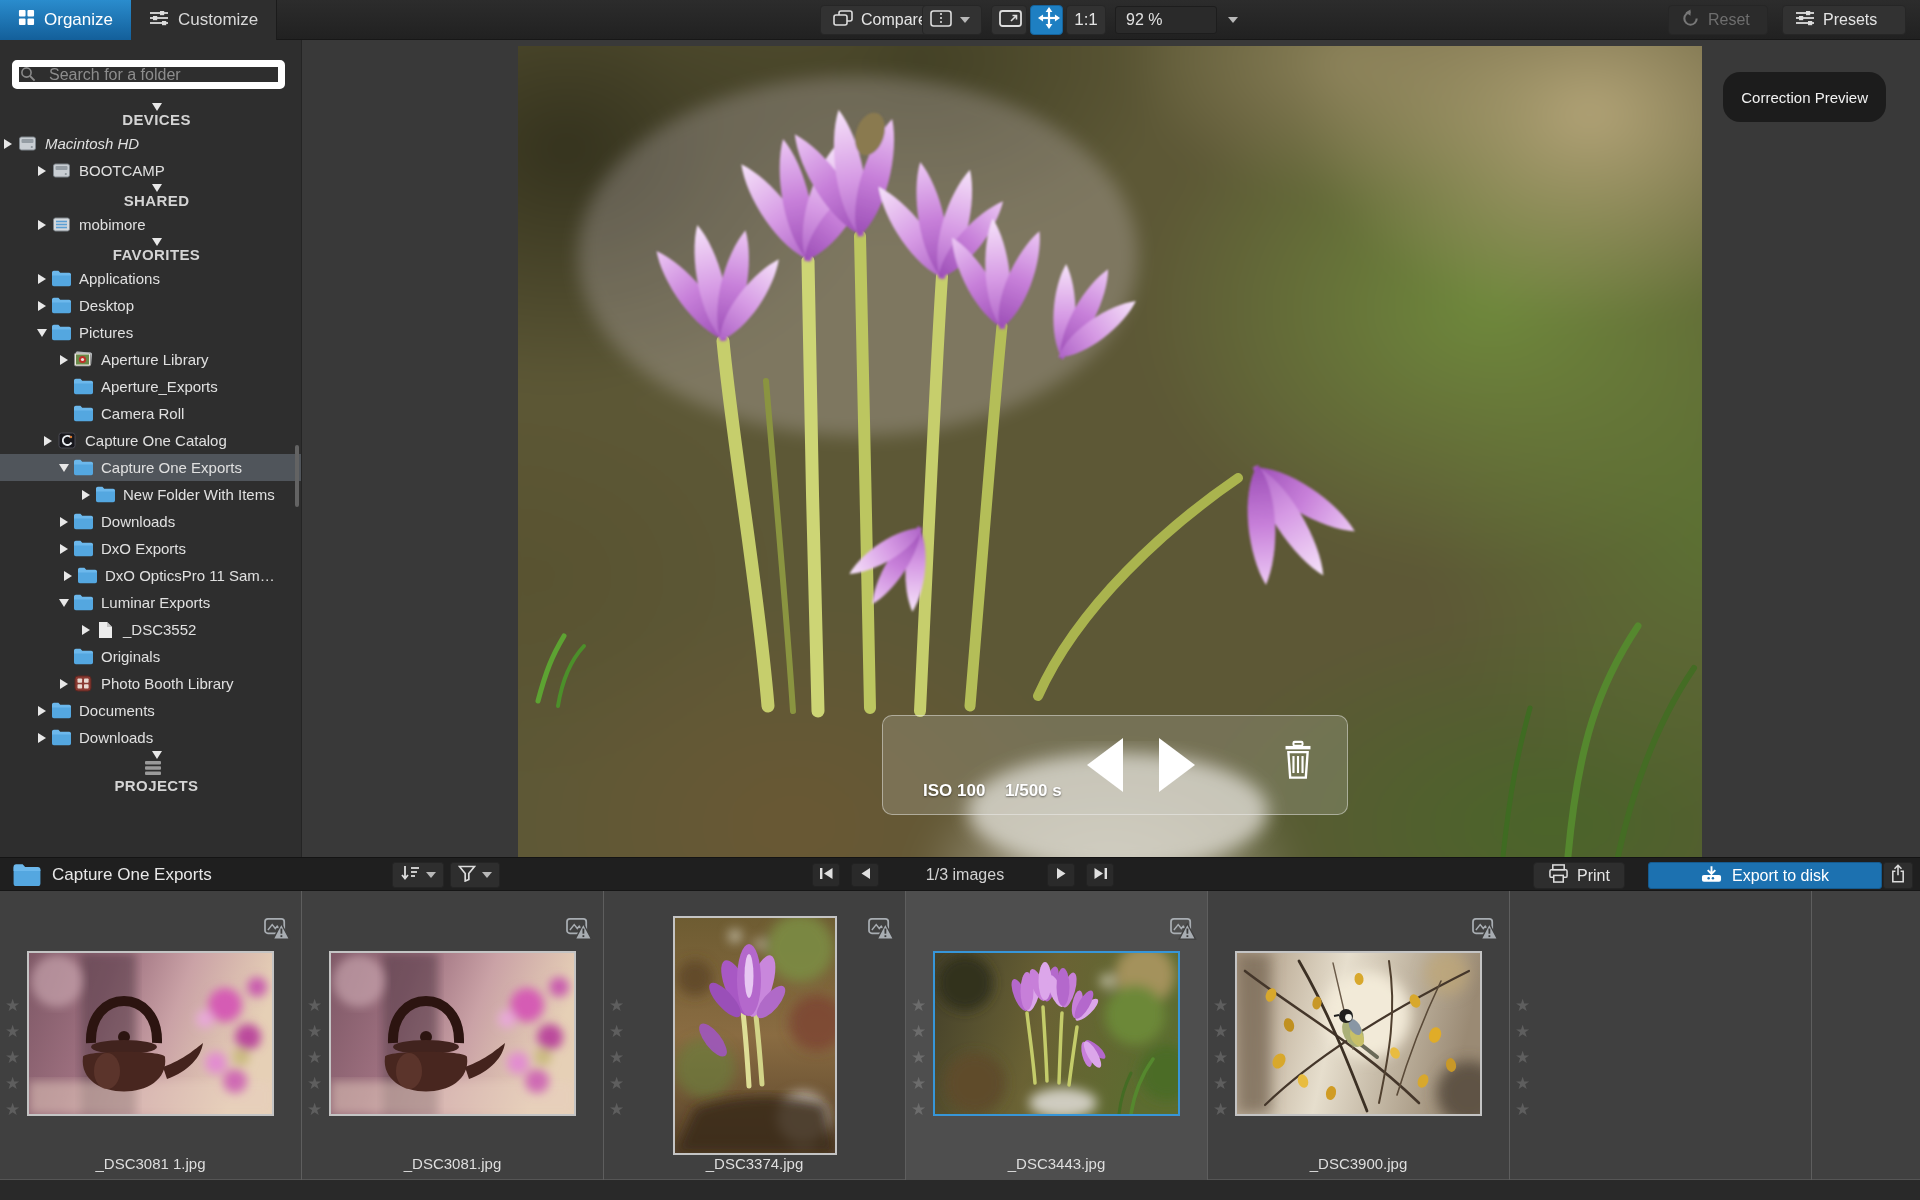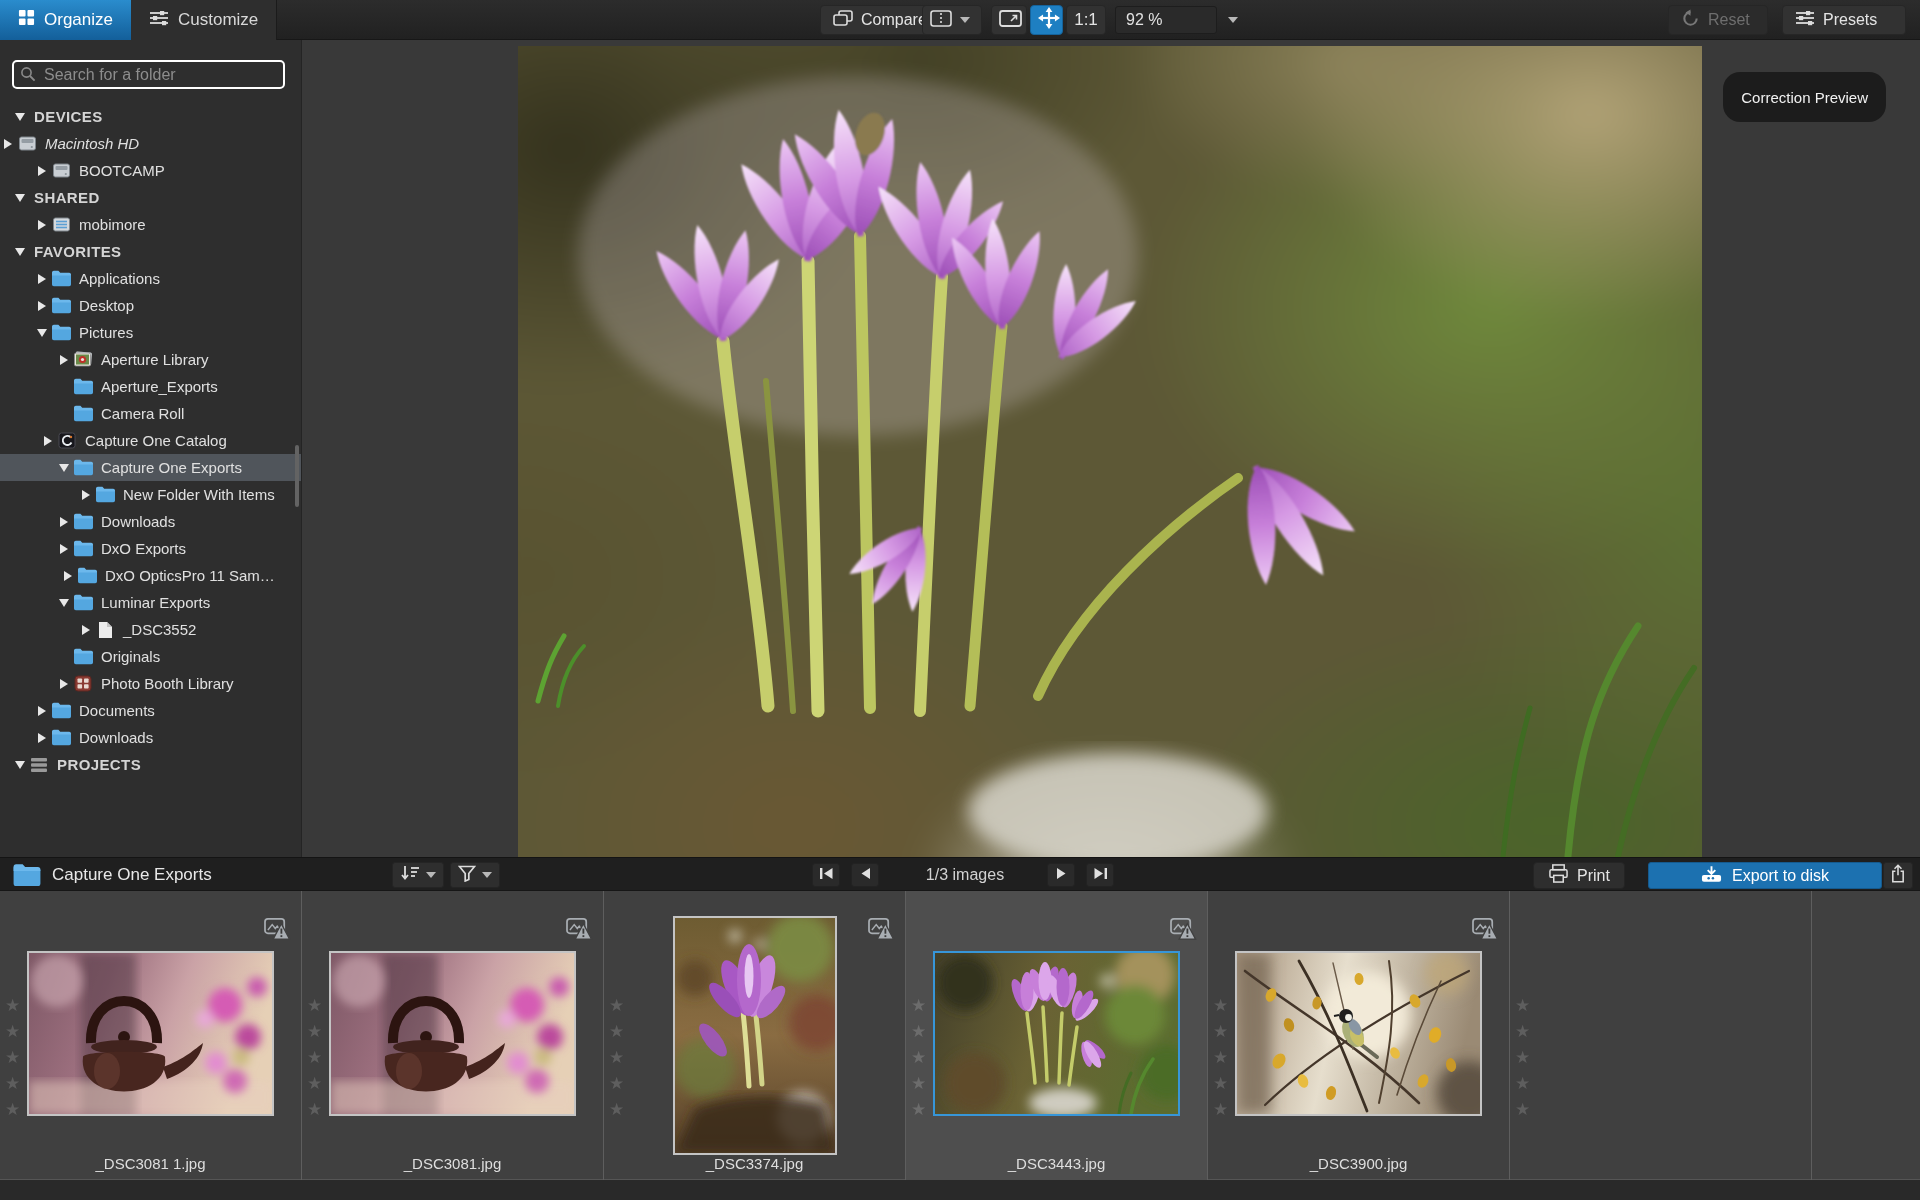--- a/index.html
+++ b/index.html
@@ -21,27 +21,27 @@
   .tbtn.disabled { color:#6e6e6e; background:#2b2b2b; }
   .caret { width:0; height:0; border-left:5px solid transparent; border-right:5px solid transparent; border-top:6px solid #b8b8b8; display:inline-block; }
   #zoom-select { position:absolute; left:1115px; top:6px; width:102px; height:28px; background:#2a2a2a;
     border:1px solid #1d1d1d; border-radius:3px; font-size:16px; color:#e2e2e2; display:flex; align-items:center; padding:0 10px; }
   #zoom-caret { position:absolute; left:1228px; top:17px; }
 
   
   #sidebar { position:absolute; left:0; top:40px; width:302px; height:817px; background:#2e2e2e;
     border-right:1px solid #242424; z-index:20; overflow:hidden; }
   #search-wrap { position:relative; margin:20px 16px 0 12px; }
-  #search-input { width:100%; height:29px; background:#2e2e2e; border:2px solid #ffffff; border-radius:5px;
+  #search-input { width:100%; height:29px; background:#2e2e2e; border:7px solid #ffffff; border-radius:5px;
     color:#cfcfcf; font-size:16px; padding:0 8px 0 30px; outline:none; font-family:"Liberation Sans",sans-serif; }
   #search-input::placeholder { color:#8d8d8d; }
   #search-icon { position:absolute; left:8px; top:6px; }
   #tree { margin-top:14px; }
   .trow { position:relative; height:27px; display:flex; align-items:center; font-size:15px; color:#e0e0e0; white-space:nowrap; }
-  .trow.section { font-weight:bold; color:#d4d4d4; letter-spacing:0.4px; }
+  .trow.section { font-weight:bold; color:#d4d4d4; letter-spacing:0.4px;flex-direction:column; }
   .trow.selected { background:#50555b; }
   .tri { width:16px; display:inline-flex; justify-content:center; flex:none; }
   .tri .t-exp { width:0;height:0;border-left:5.5px solid transparent;border-right:5.5px solid transparent;border-top:8px solid #e8e8e8; }
   .tri .t-col { width:0;height:0;border-top:5.5px solid transparent;border-bottom:5.5px solid transparent;border-left:8px solid #e8e8e8; }
   .ticon { width:22px; height:18px; display:inline-flex; align-items:center; justify-content:center; margin-right:7px; flex:none; }
   #side-scroll-thumb { position:absolute; right:2px; top:405px; width:4px; height:62px; background:#636363; border-radius:2px; }
 
   
   #viewer { position:absolute; left:303px; top:40px; width:1617px; height:817px; background:#393939; }
   #photo { position:absolute; left:215px; top:6px; width:1184px; height:811px; overflow:hidden; background:#55502f; }
@@ -591,20 +591,36 @@
             <path transform="rotate(-4)" d="M0,6 C-18,-22 -14,-84 0,-110 C14,-84 18,-22 0,6 Z" fill="url(#pet2)"></path>
             <path transform="rotate(24)" d="M0,6 C-18,-20 -14,-76 0,-102 C14,-76 18,-20 0,6 Z" fill="url(#pet)"></path>
           </g>
           <g transform="translate(400,485) rotate(-150) scale(0.9)">
             <path transform="rotate(-26)" d="M0,6 C-16,-18 -13,-66 0,-90 C13,-66 16,-18 0,6 Z" fill="url(#pet2)"></path>
             <path transform="rotate(2)" d="M0,6 C-16,-20 -13,-72 0,-96 C13,-72 16,-20 0,6 Z" fill="url(#pet)"></path>
             <path transform="rotate(28)" d="M0,6 C-16,-18 -13,-66 0,-90 C13,-66 16,-18 0,6 Z" fill="url(#pet2)"></path>
           </g>
         </g>
       </svg>
+      <div id="viewer-overlay">
+        <span id="ov-iso" class="ov-exif">ISO 100</span>
+        <span id="ov-shutter" class="ov-exif">1/500 s</span>
+        <div id="ov-prev" class="ov-arrow"></div>
+        <div id="ov-next" class="ov-arrow"></div>
+        <span id="ov-trash"><svg width="34" height="40" viewBox="0 0 30 34">
+              <rect x="11" y="1" width="8" height="3.4" rx="1" fill="none" stroke="#fff" stroke-width="1.8"></rect>
+              <rect x="4" y="4.6" width="22" height="3" fill="#fff"></rect>
+              <path d="M6.5,10 h17 l-1.6,22.5 h-13.8 Z" fill="none" stroke="#fff" stroke-width="2.1"></path>
+              <g stroke="#fff" stroke-width="1.9">
+                <line x1="11" y1="13.5" x2="11" y2="28.5"></line>
+                <line x1="15" y1="13.5" x2="15" y2="28.5"></line>
+                <line x1="19" y1="13.5" x2="19" y2="28.5"></line>
+              </g>
+            </svg></span>
+      </div>
     </div>
     <div id="correction-pill">
       <span>Correction Preview</span>
     </div>
   </div>
 
   <div id="strip-header">
     <span id="strip-folder-icon"><svg width="30" height="24" viewBox="0 0 21 17">
           <path d="M1,3.5 a1.8,1.8 0 0 1 1.8,-1.8 h4.6 l1.8,2 h9 a1.8,1.8 0 0 1 1.8,1.8 v9 a1.8,1.8 0 0 1 -1.8,1.8 h-15.4 a1.8,1.8 0 0 1 -1.8,-1.8 Z" fill="#54a7e0"></path>
           <path d="M1,5.6 h19 v-1 a1.8,1.8 0 0 0 -1.8,-1.8 h-9 l-1.8,-2 h-4.6 a1.8,1.8 0 0 0 -1.8,1.8 Z" fill="#6cb8ec"></path>

